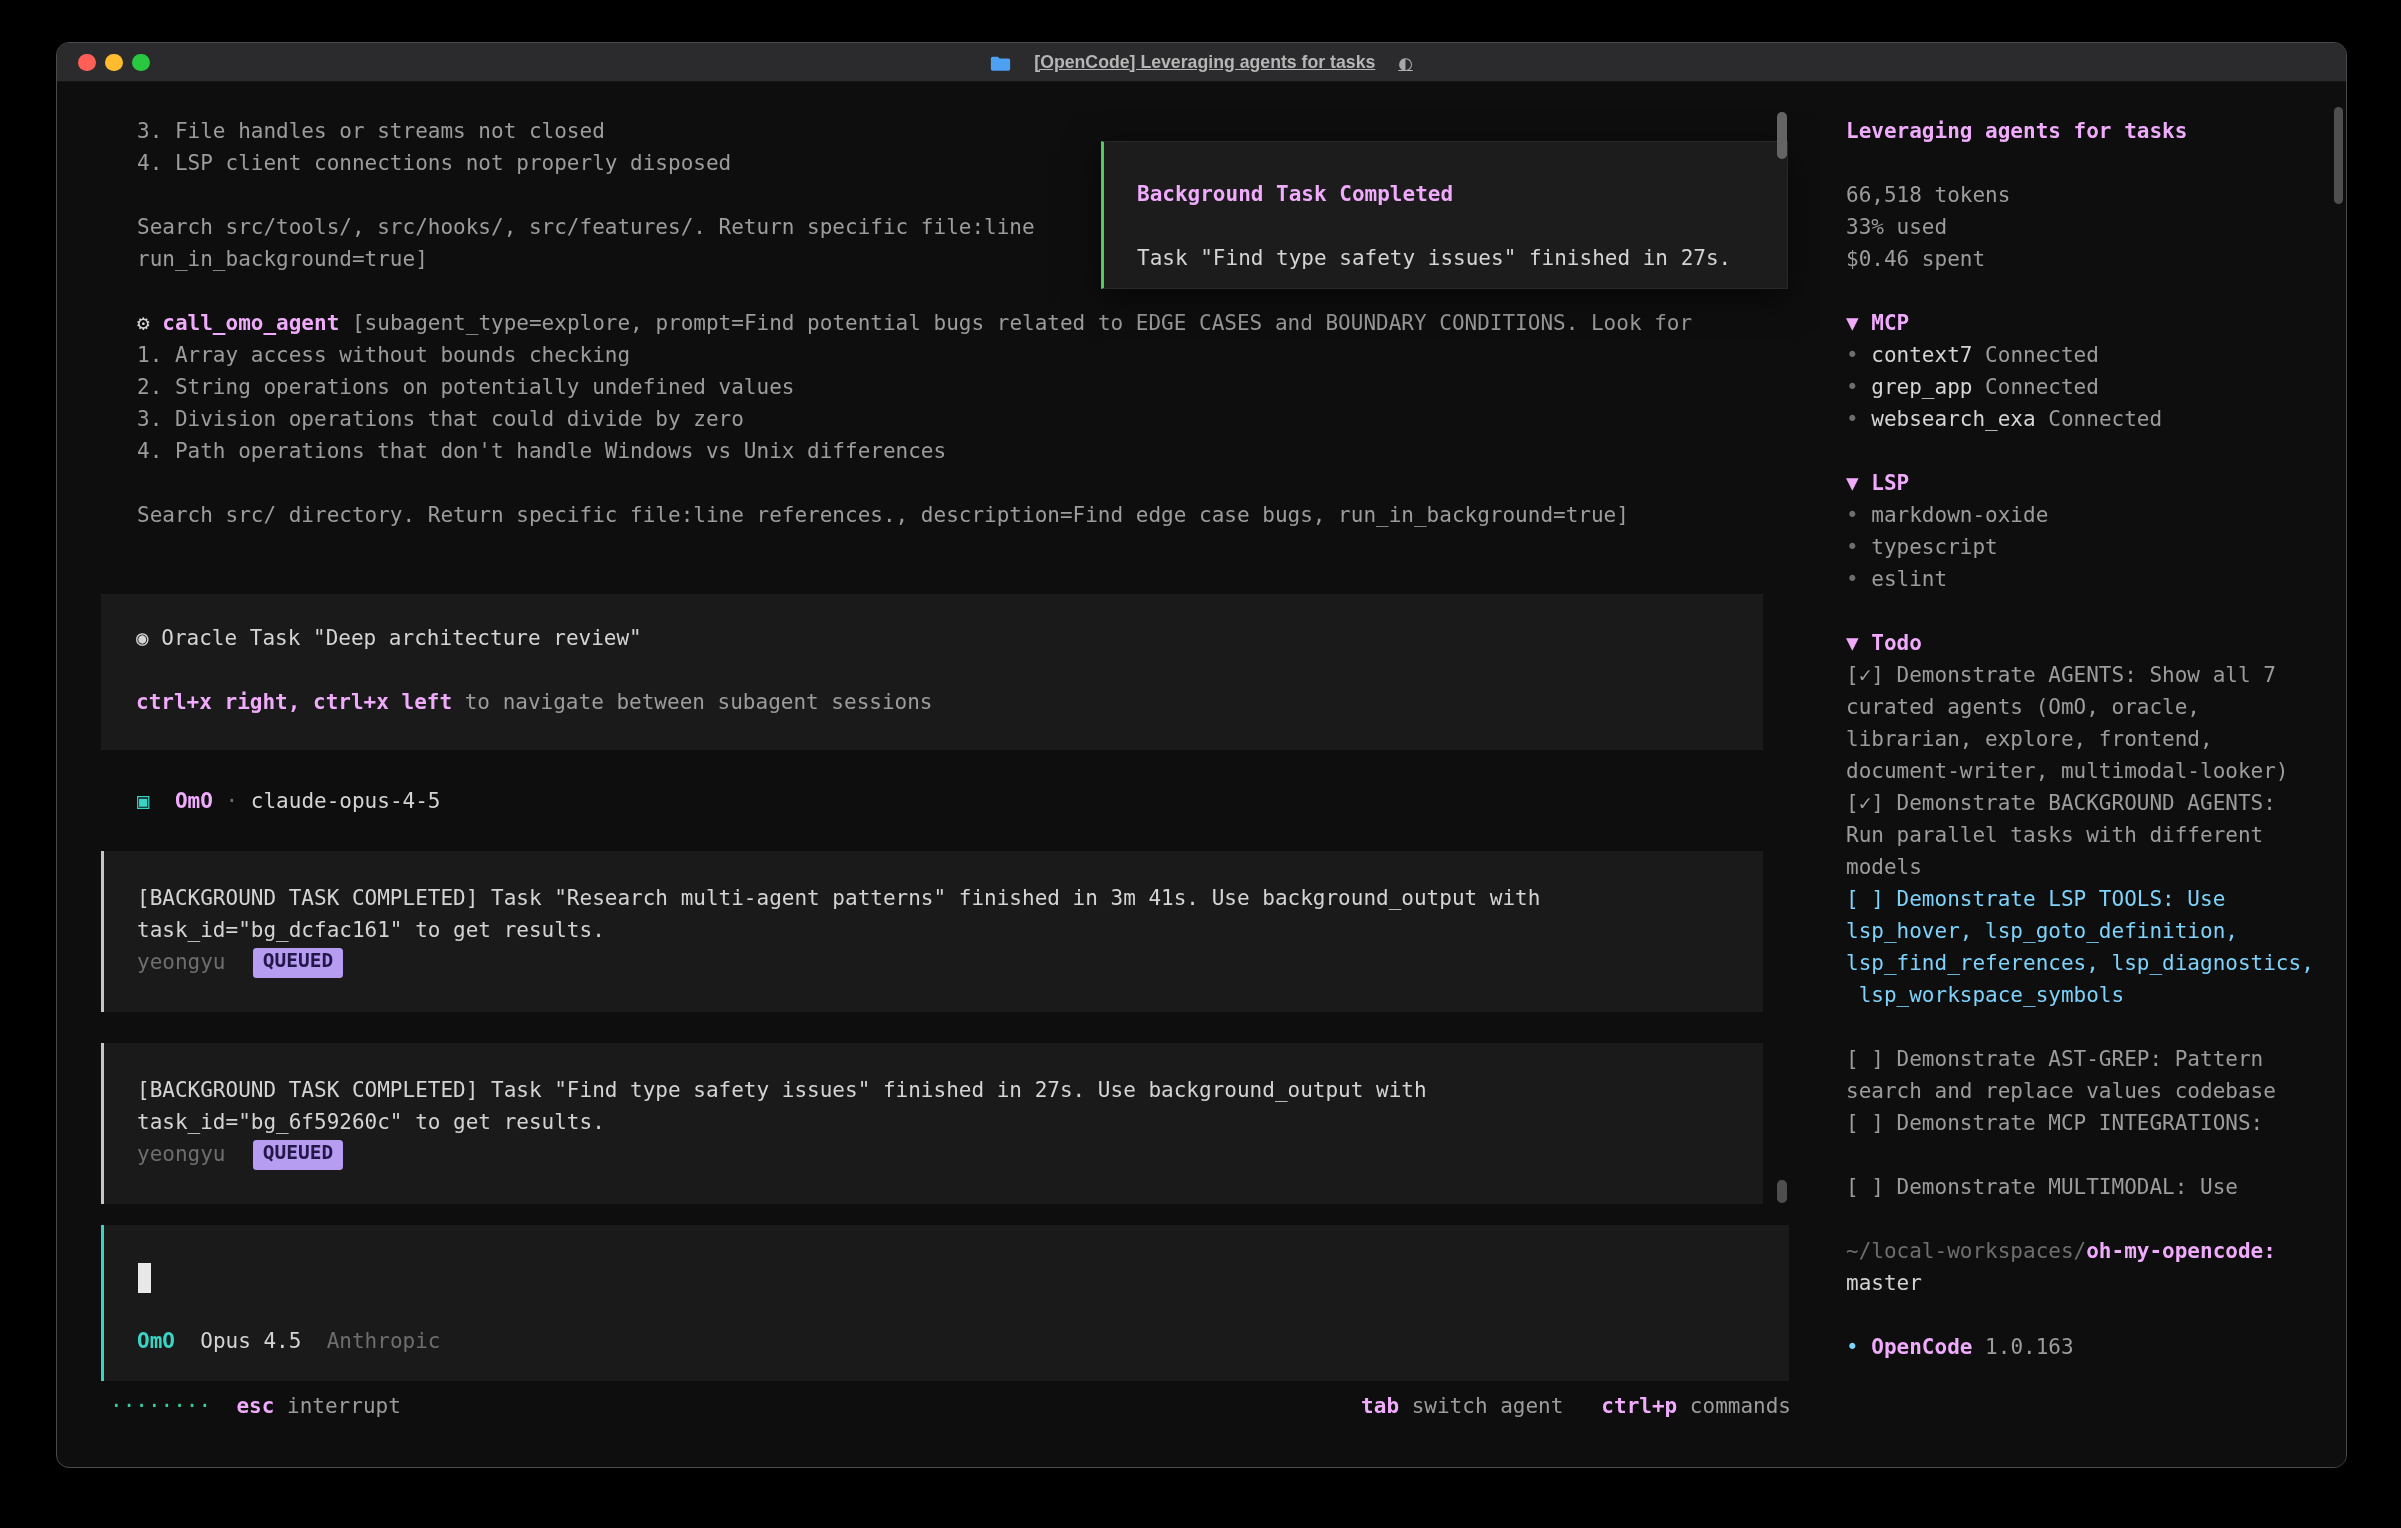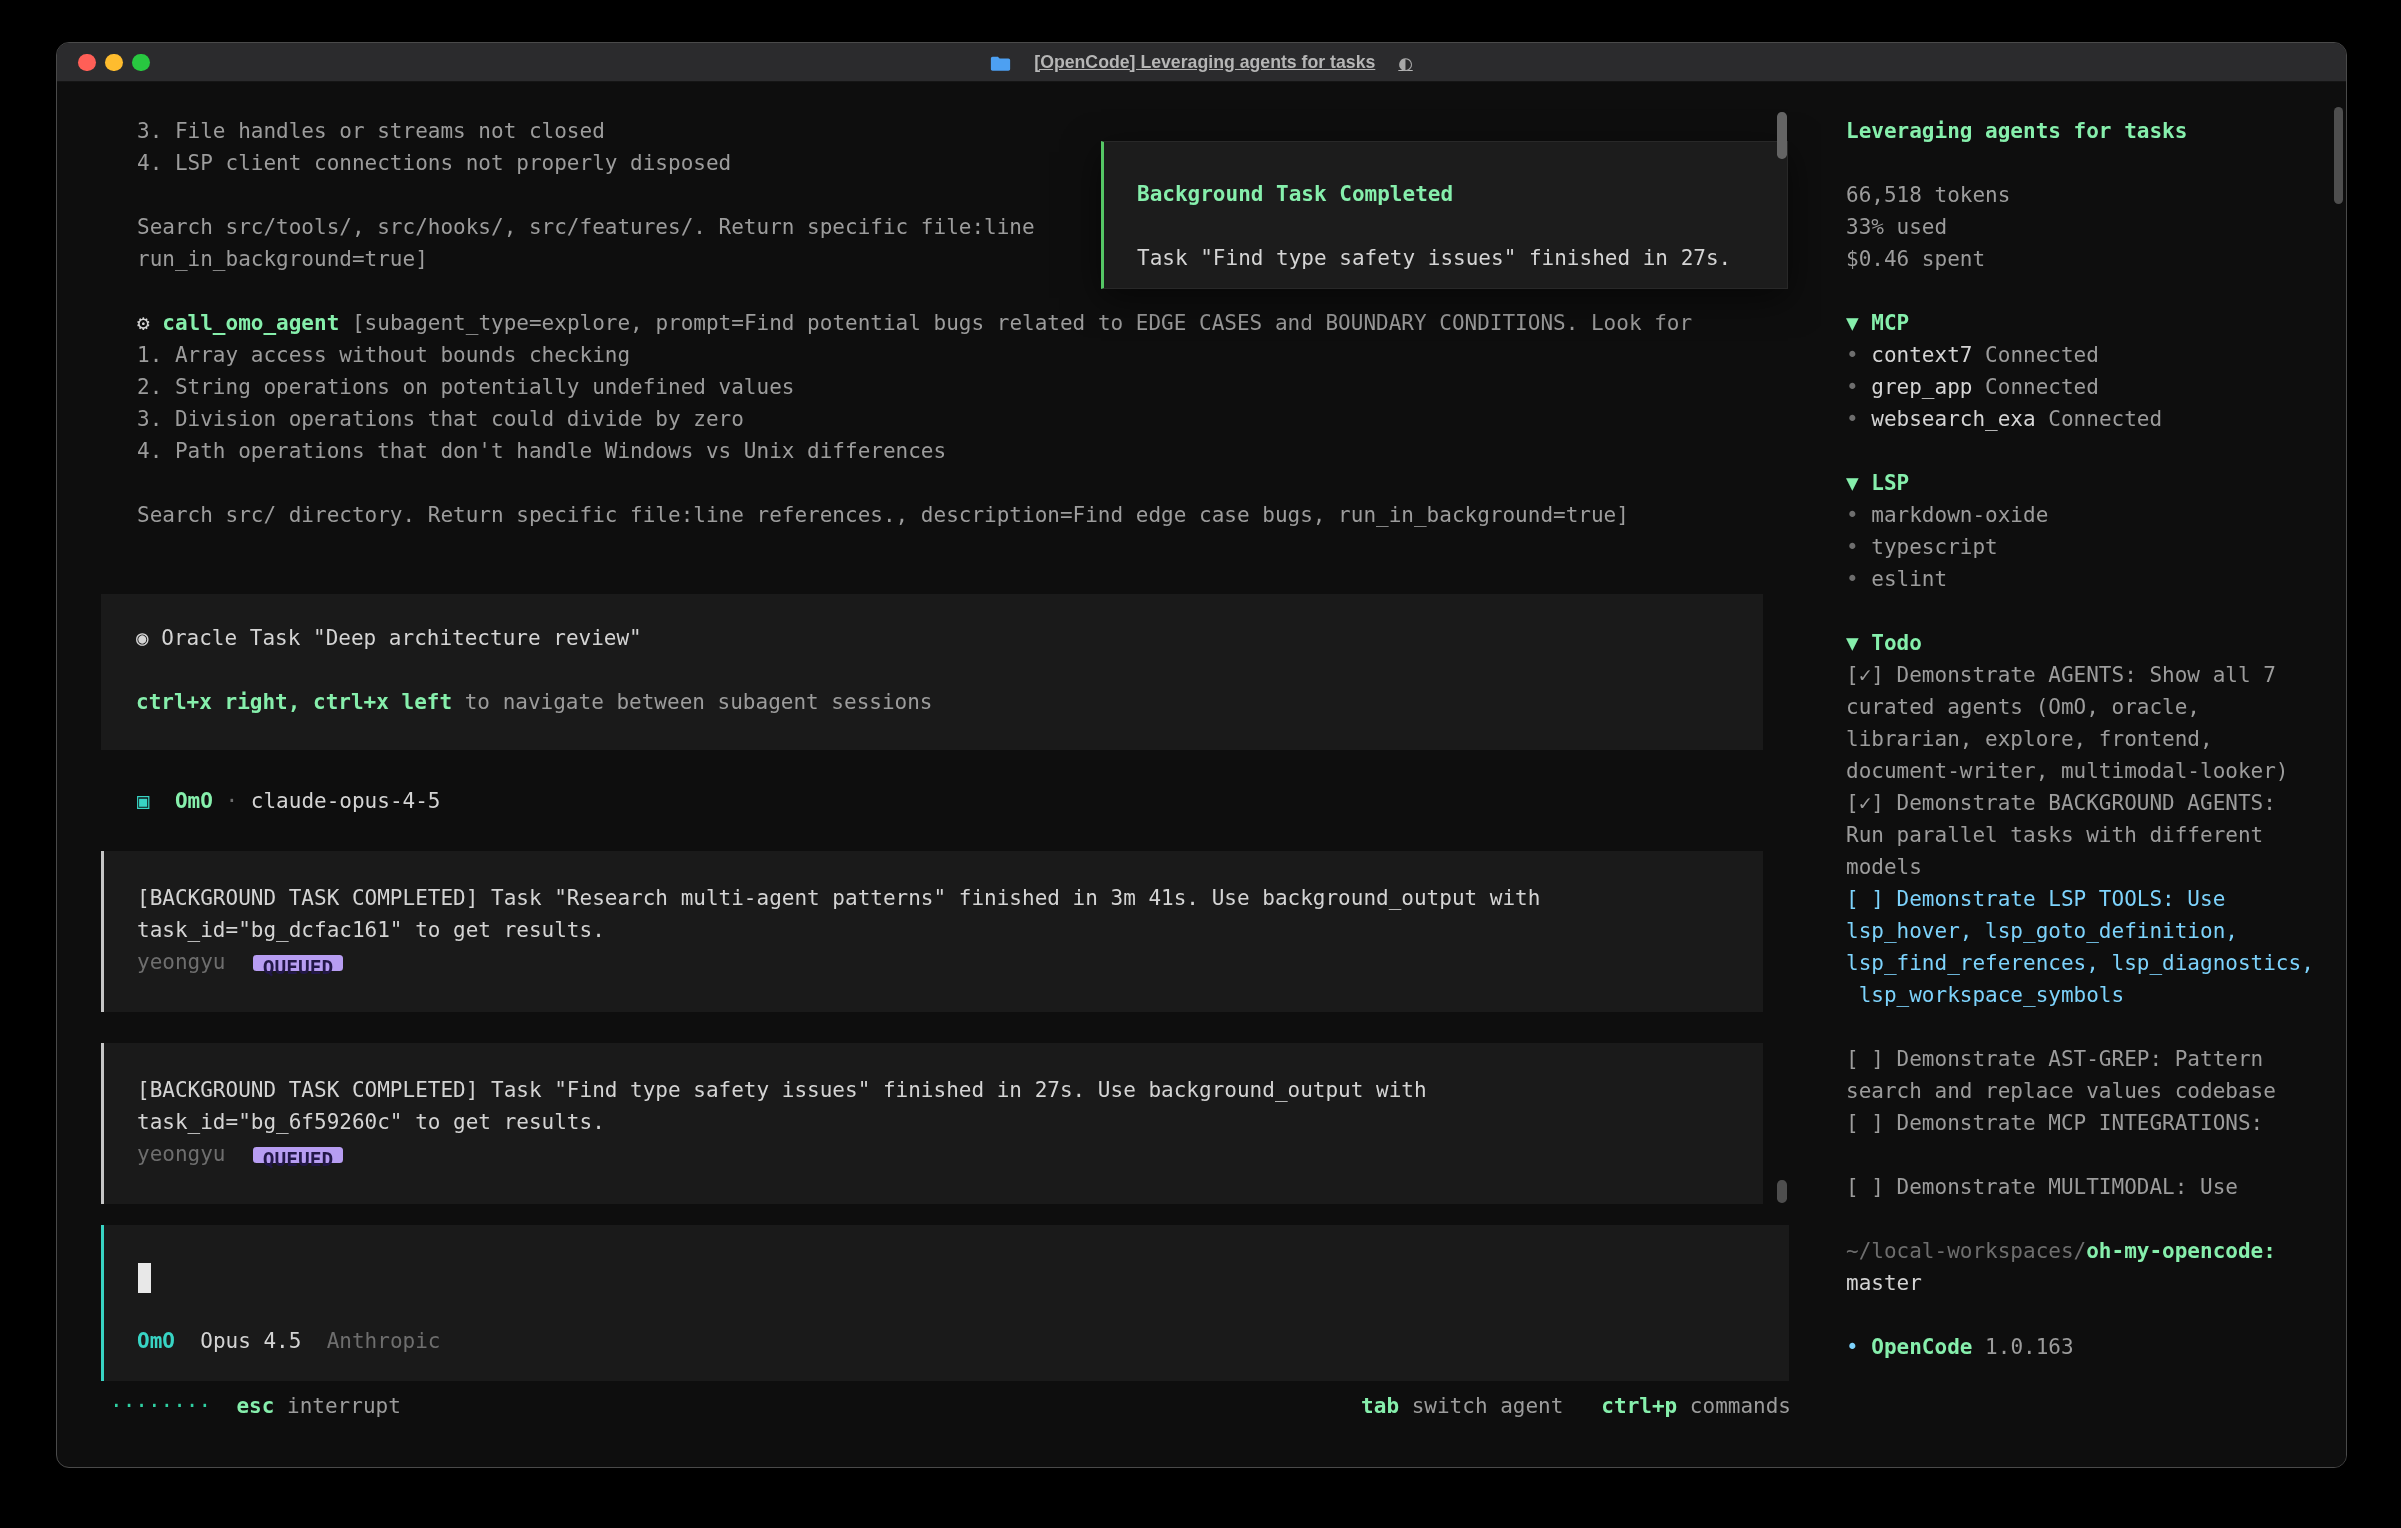--- a/index.html
+++ b/index.html
@@ -28,28 +28,28 @@
     color:#b6b6b6;
     text-decoration:underline;
   }
   .title .half { color:#a8a8a8; font-family:"DejaVu Sans", sans-serif; font-size:16.5px; }
 
   .content { position:absolute; top:39px; left:0; right:0; bottom:0;border-radius:32px; }
 
   
   .line { height:32px; line-height:32px; font-size:21px; color:#9c9c9c; white-space:pre; overflow:hidden; }
   .w    { color:#d4d4d4; }
-  .b    { color:#86efac; font-weight:bold; }
+  .b    { color:#f0abfc; font-weight:bold; }
   .dim  { color:#6e6e6e; }
   .grn  { color:#7dd3fc; }
   .cy   { color:#38d4c4; font-weight:bold; }
   .spin { color:#2fd0a2; }
   .badge {
     display:inline-block; background:#b79df2; color:#221748; font-weight:bold;
-    font-size:19.5px; height:16px; line-height:26px; padding:0 9.5px;
+    font-size:19.5px; height:30px; line-height:26px; padding:0 9.5px;
     border-radius:3.5px; vertical-align:middle; margin-left:2.4px;
   }
 
   
   .main { position:absolute; left:0; top:0; width:1764px; height:1387px; }
   .scrollback { position:absolute; left:80px; top:33px; width:1649px; }
 
   .toast {
     position:absolute; left:1044px; top:59px; width:687px; height:148px;
     background:#1c1c1c; border:1.2px solid #282828; border-left:3.5px solid #55c765;

